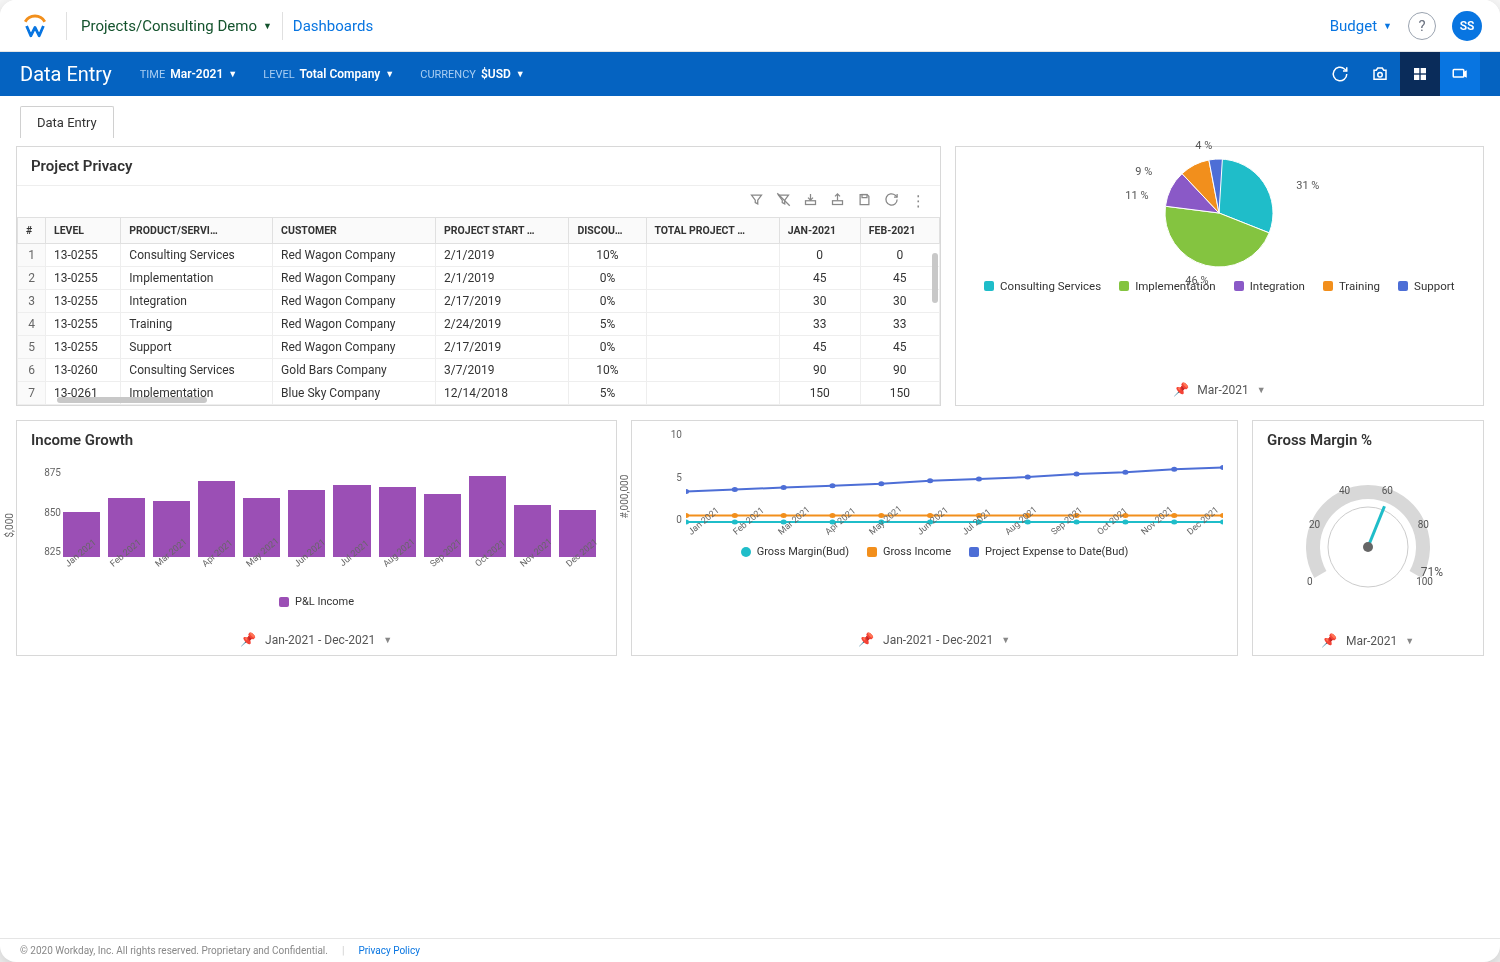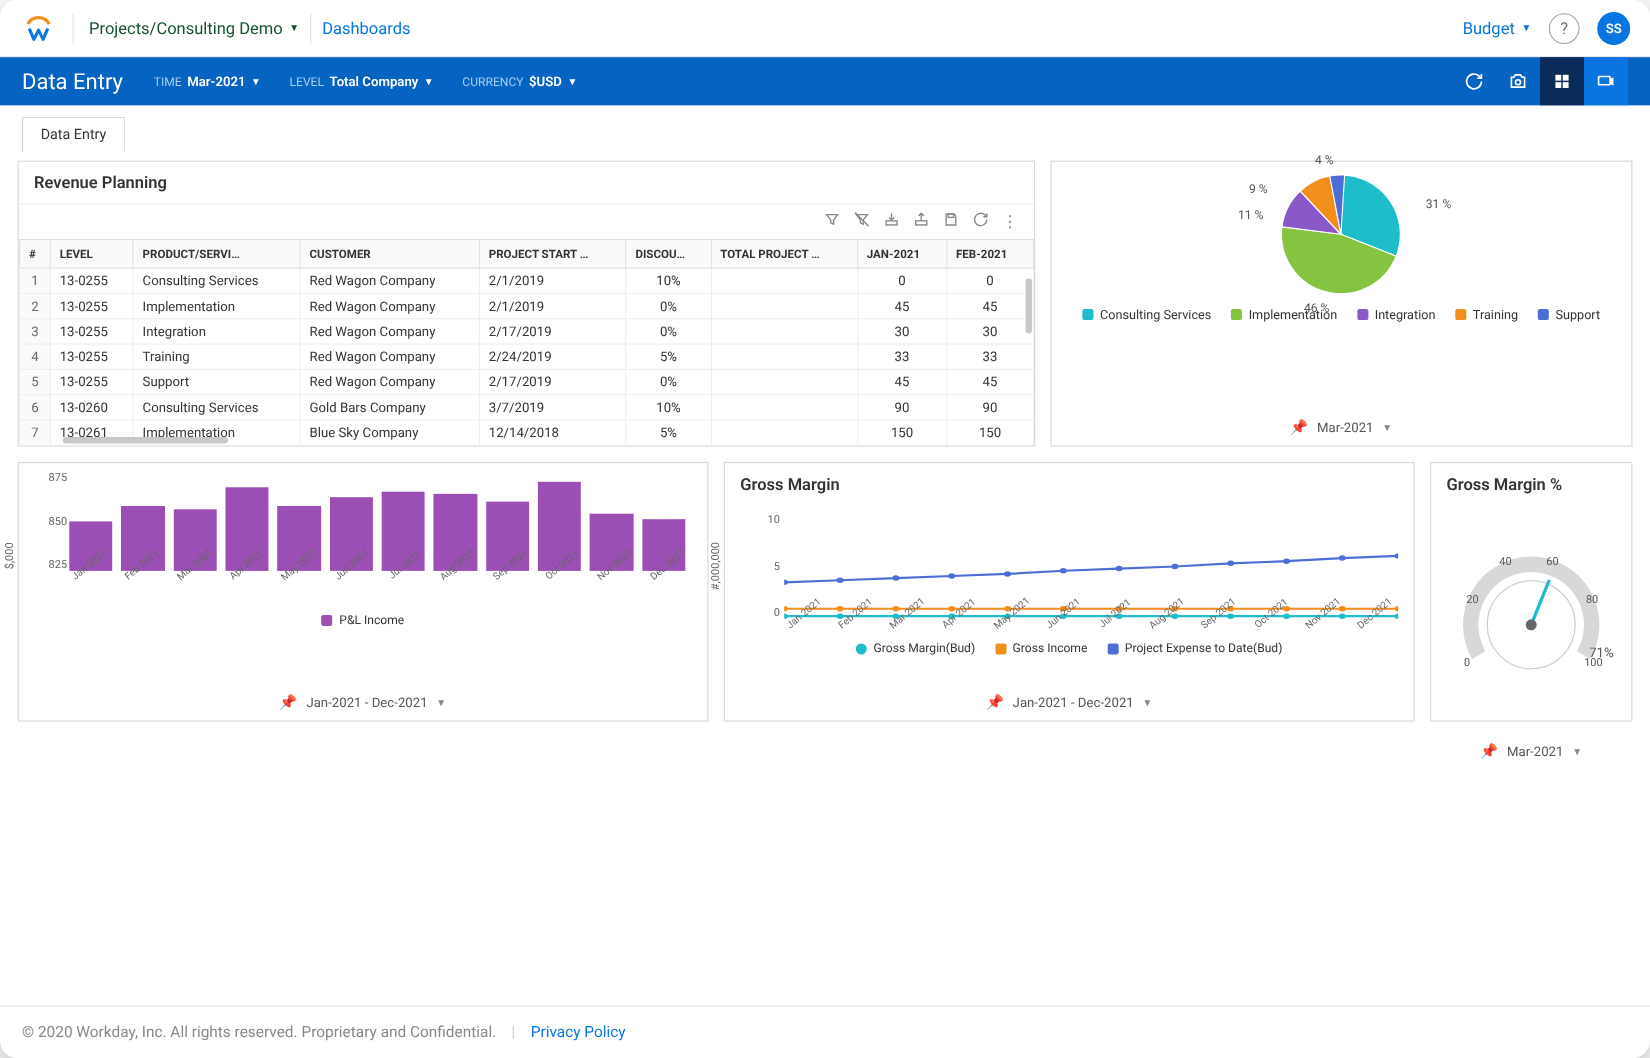--- a/index.html
+++ b/index.html
@@ -64,21 +64,21 @@
 .x-labels span { flex: 1; text-align: center; transform: rotate(-40deg); transform-origin: top left; white-space: nowrap; margin-top: 4px; }
 
 .line-chart { position: relative; height: 96px; padding: 0 0 0 40px; }
 .line-chart svg { width: 100%; height: 100%; }
 .line-legend { display: flex; justify-content: center; gap: 18px; font-size: 11px; padding-top: 6px; flex-wrap: wrap; }
 
 .gauge-wrap { flex: 1; display: flex; align-items: center; justify-content: center; padding: 8px; }
 .gauge { position: relative; width: 150px; height: 150px; }
 .gauge-label { position: absolute; font-size: 10px; color: #555; }
 
-.footer { height: 48px; border-top: 1px solid #e5e5e5; display: flex; align-items: center; padding: 0 20px; font-size: 14px; color: #888; gap: 14px; }
+.footer { height: 24px; border-top: 1px solid #e5e5e5; display: flex; align-items: center; padding: 0 20px; font-size: 10px; color: #888; gap: 14px; }
 .footer a { color: #0875e1; text-decoration: none; }
 
 .caret { font-size: 9px; }
 </style>
 </head>
 <body>
 
 <div class="app">
 
   <div class="topbar">
@@ -157,21 +157,21 @@
   </div>
 
   <div class="tab-strip">
     <div class="tab">Data Entry</div>
   </div>
 
   <div class="main">
     <div class="row" style="height:260px;">
 
       <div class="panel" style="flex:1.75;">
-        <div class="panel-title">Revenue Planning</div>
+        <div class="panel-title">Project Privacy</div>
         <div class="toolbar">
           <span class="ico"><svg width="15" height="15" viewBox="0 0 24 24" fill="none" stroke="currentColor" stroke-width="2">
                 <path d="M4 5h16l-6 8v6l-4-2v-4z"></path>
               </svg></span>
           <span class="ico"><svg width="15" height="15" viewBox="0 0 24 24" fill="none" stroke="currentColor" stroke-width="2">
                 <path d="M4 5h16l-6 8v6l-4-2v-4z"></path>
                 <line x1="2" y1="2" x2="22" y2="22"></line>
               </svg></span>
           <span class="ico"><svg width="15" height="15" viewBox="0 0 24 24" fill="none" stroke="currentColor" stroke-width="2">
                 <rect x="4" y="14" width="16" height="6"></rect>
@@ -345,20 +345,21 @@
           <span class="pin-icon">📌</span>
           <span>Mar-2021</span>
           <span class="caret-down-s">▼</span>
         </div>
       </div>
     </div>
 
     <div class="row" style="height:236px;">
 
       <div class="panel" style="flex:1.1;">
+        <div class="panel-title">Income Growth</div>
         <div class="chart-body">
           <span class="y-label">$,000</span>
           <div class="bar-chart">
             <div class="y-axis">
                 <span>875</span>
                 <span>850</span>
                 <span>825</span>
               </div>
             <div id="bars" style="display:flex; align-items:flex-end; gap:8px; width:100%; height:100%;">
                 <div class="bar" style="height: 50%;"></div>
@@ -397,21 +398,20 @@
           </div>
         </div>
         <div class="panel-footer">
           <span class="pin-icon">📌</span>
           <span>Jan-2021 - Dec-2021</span>
           <span class="caret-down-s">▼</span>
         </div>
       </div>
 
       <div class="panel" style="flex:1.1;">
-        <div class="panel-title">Gross Margin</div>
         <div class="chart-body">
           <span class="y-label">#,000,000</span>
           <div class="line-chart">
             <div class="y-axis" style="width:36px;">
                 <span>10</span>
                 <span>5</span>
                 <span>0</span>
               </div>
             <svg id="line-svg" viewBox="0 0 440 96" preserveAspectRatio="none">
                 <polyline points="0,93.12 40,93.12 80,93.12 119.99999999999999,93.12 160,93.12 200,93.12 239.99999999999997,93.12 280,93.12 320,93.12 360,93.12 400,93.12 440,93.12" fill="none" stroke="#1fbdc9" stroke-width="2"></polyline>
@@ -484,21 +484,21 @@
               </span>
           </div>
         </div>
         <div class="panel-footer">
           <span class="pin-icon">📌</span>
           <span>Jan-2021 - Dec-2021</span>
           <span class="caret-down-s">▼</span>
         </div>
       </div>
 
-      <div class="panel" style="width:184px;gap:21px;">
+      <div class="panel" style="width:232px;">
         <div class="panel-title">Gross Margin %</div>
         <div class="gauge-wrap">
           <div class="gauge">
             <svg id="gauge-svg" width="150" height="150" viewBox="0 0 150 150">
                 <path d="M27.36860279185587,107.5 A55,55 0 1 1 122.63139720814415,107.49999999999996" fill="none" stroke="#d8d8d8" stroke-width="14"></path>
                 <circle cx="75" cy="80" r="40" fill="#fff" stroke="#ccc"></circle>
                 <line x1="75" y1="80" x2="91.48269011030013" y2="39.20391039906136" stroke="#1fbdc9" stroke-width="3"></line>
                 <circle cx="75" cy="80" r="5" fill="#666"></circle>
               </svg>
             <span class="gauge-label" style="left:14px; bottom:30px;">0</span>

